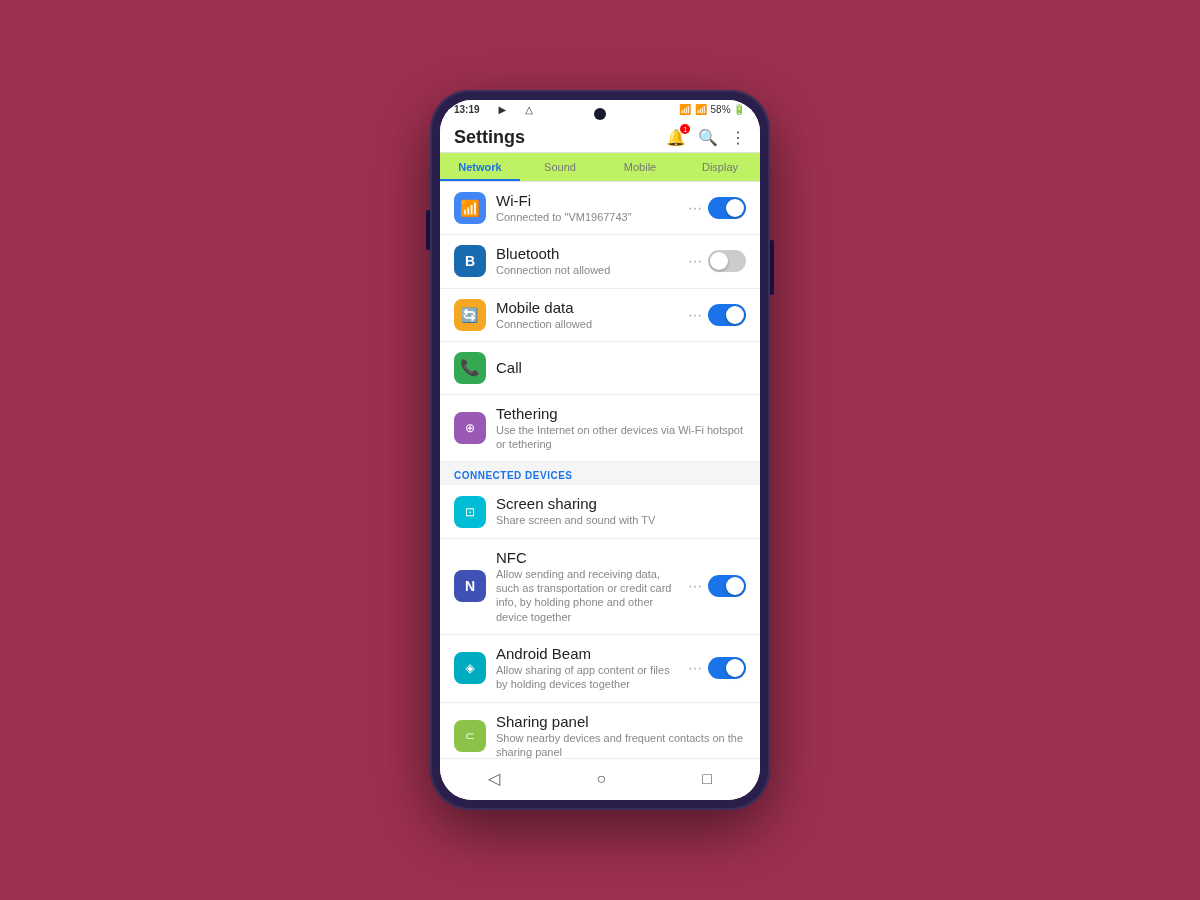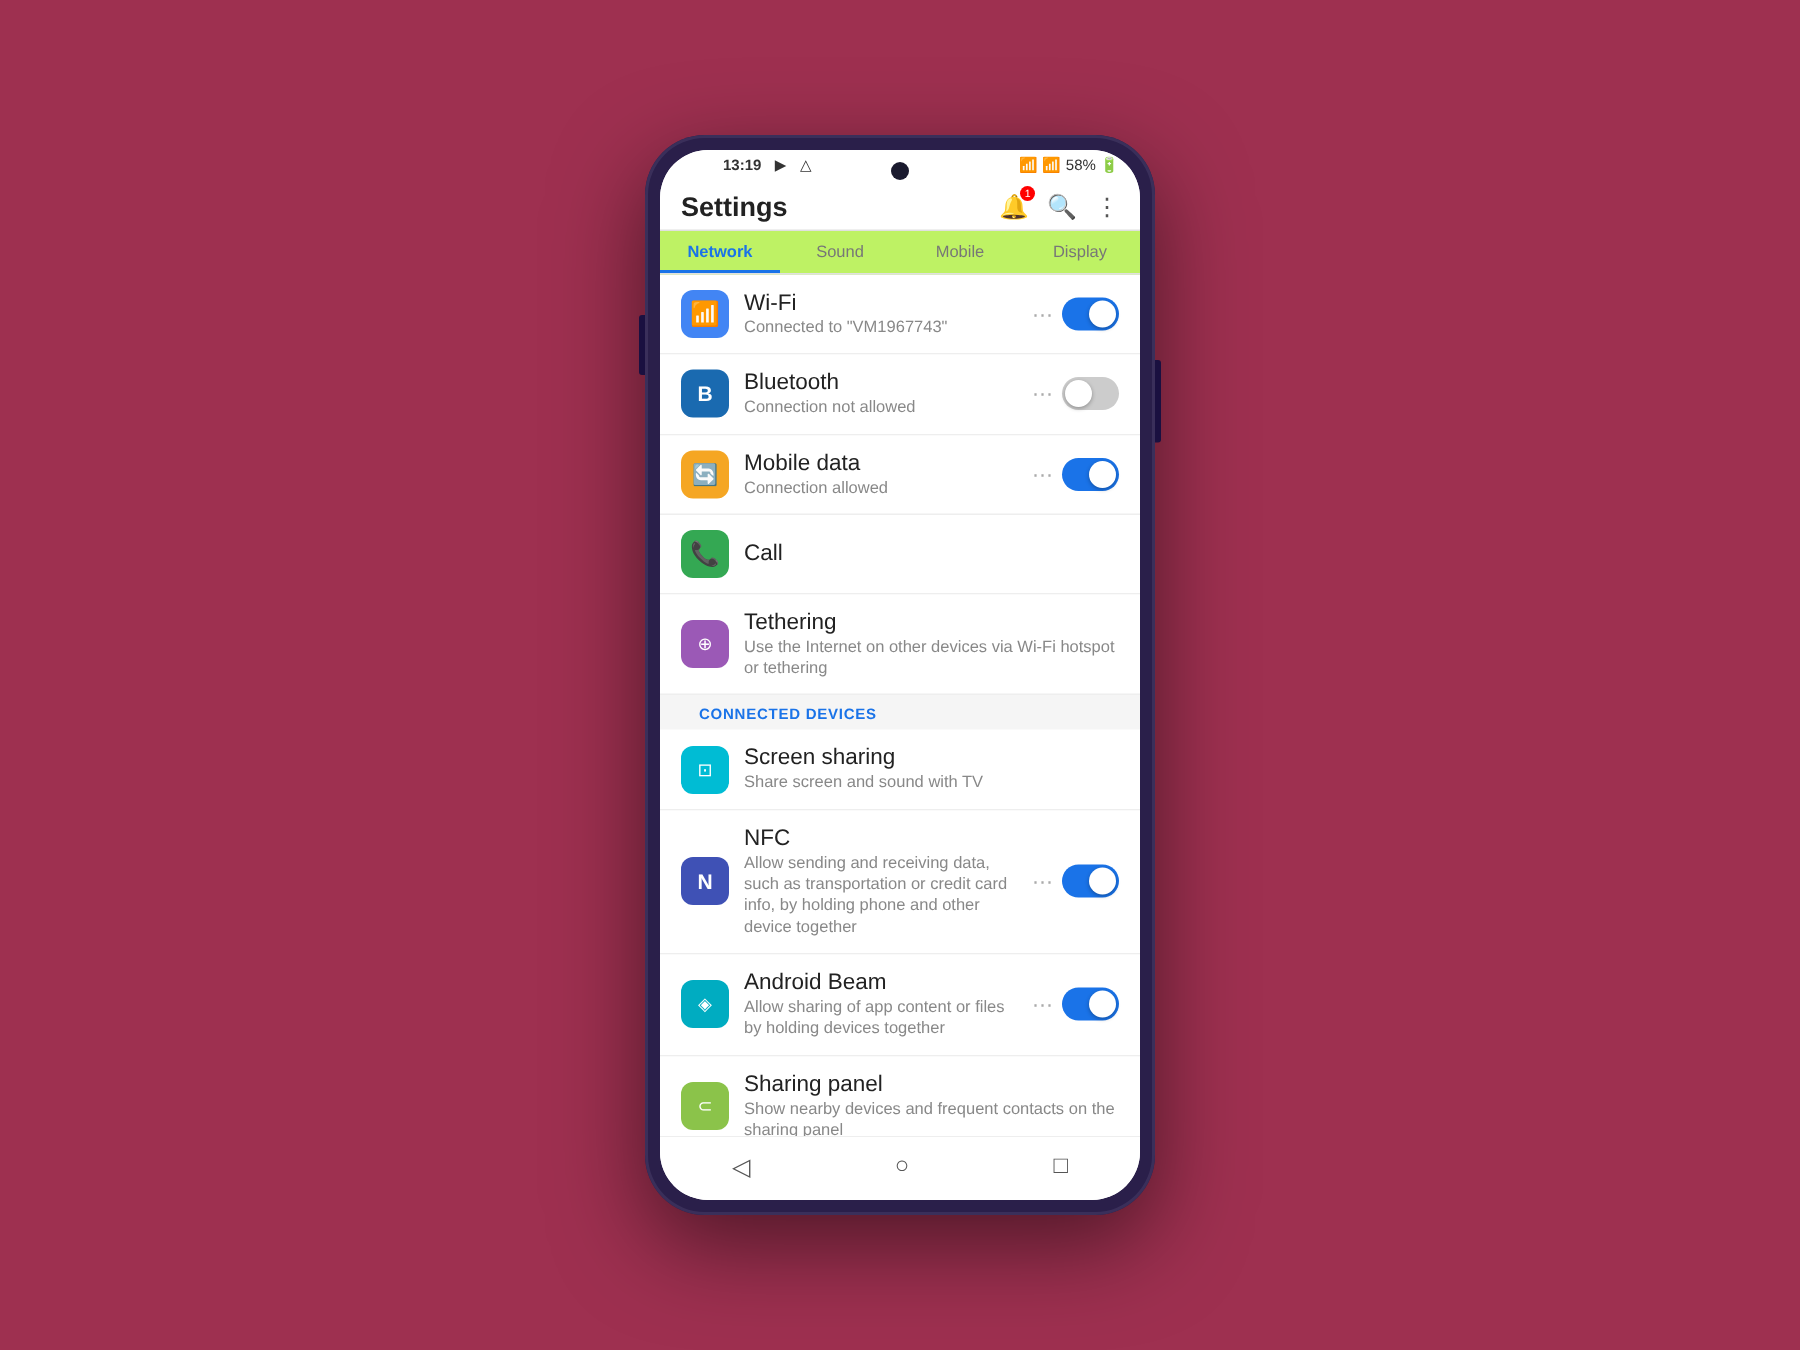--- a/index.html
+++ b/index.html
@@ -39,31 +39,31 @@
     .status-bar {
       background: #fff;
       display: flex;
       justify-content: space-between;
       align-items: center;
       padding: 4px 14px;
       font-size: 10px;
       color: #333;
       flex-shrink: 0;
     }
-    .status-left { display: flex; align-items: center; gap: 9px; margin-left: 28px; }
+    .status-left { display: flex; align-items: center; gap: 19px; }
     .status-right { display: flex; align-items: center; gap: 3px; }
     .status-time { font-weight: 600; font-size: 10px; }
 
     
     .app-header {
       background: #fff;
       padding: 8px 14px 4px;
       display: flex;
       justify-content: space-between;
-      align-items: flex-start;
+      align-items: center;
       flex-shrink: 0;
       border-bottom: 1px solid #e0e0e0;
     }
     .app-title {
       font-size: 18px;
       font-weight: 600;
       color: #222;
     }
     .header-icons {
       display: flex;
@@ -214,21 +214,20 @@
 
     
     .section-header {
       background: #f5f5f5;
       padding: 8px 14px 4px;
       font-size: 10px;
       font-weight: 700;
       color: #1a73e8;
       letter-spacing: 0.5px;
       text-transform: uppercase;
-      margin-left: 12px;
     }
 
     
     .bottom-nav {
       background: #fff;
       display: flex;
       justify-content: space-around;
       align-items: center;
       padding: 10px 0 12px;
       border-top: 1px solid #eee;

